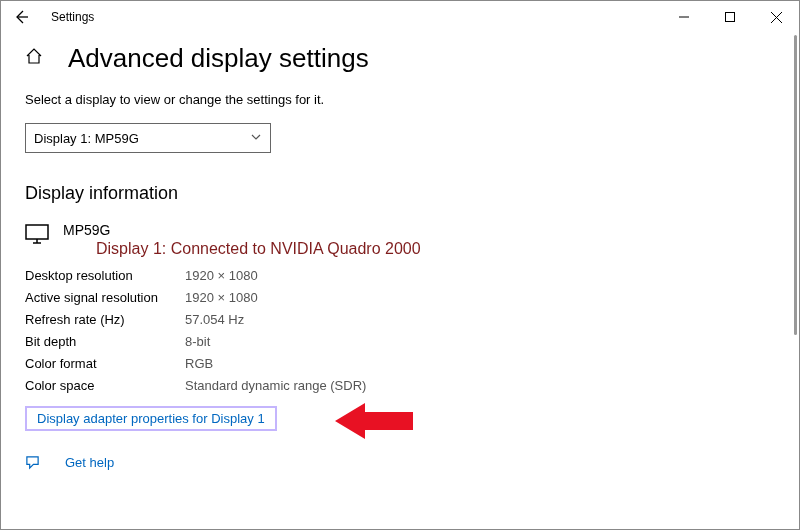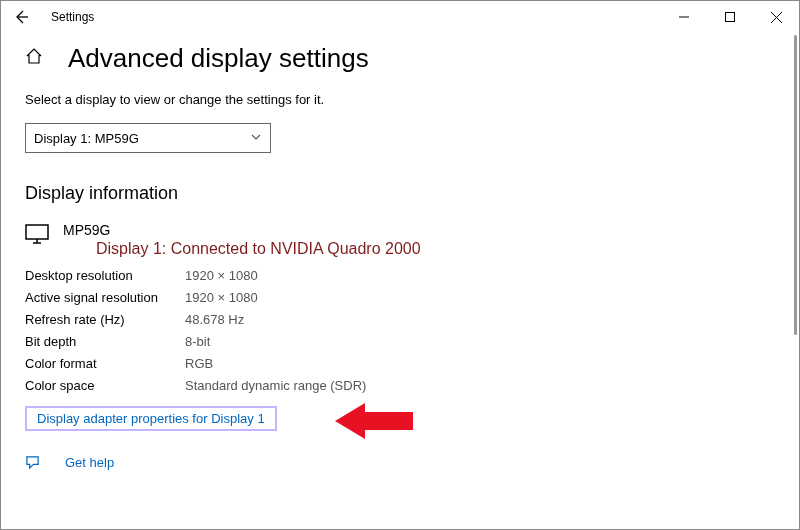--- a/index.html
+++ b/index.html
@@ -215,21 +215,21 @@
     <div class="info-row">
       <div class="info-label">Desktop resolution</div>
       <div class="info-value">1920 × 1080</div>
     </div>
     <div class="info-row">
       <div class="info-label">Active signal resolution</div>
       <div class="info-value">1920 × 1080</div>
     </div>
     <div class="info-row">
       <div class="info-label">Refresh rate (Hz)</div>
-      <div class="info-value">48.678 Hz</div>
+      <div class="info-value">57.054 Hz</div>
     </div>
     <div class="info-row">
       <div class="info-label">Bit depth</div>
       <div class="info-value">8-bit</div>
     </div>
     <div class="info-row">
       <div class="info-label">Color format</div>
       <div class="info-value">RGB</div>
     </div>
     <div class="info-row">

